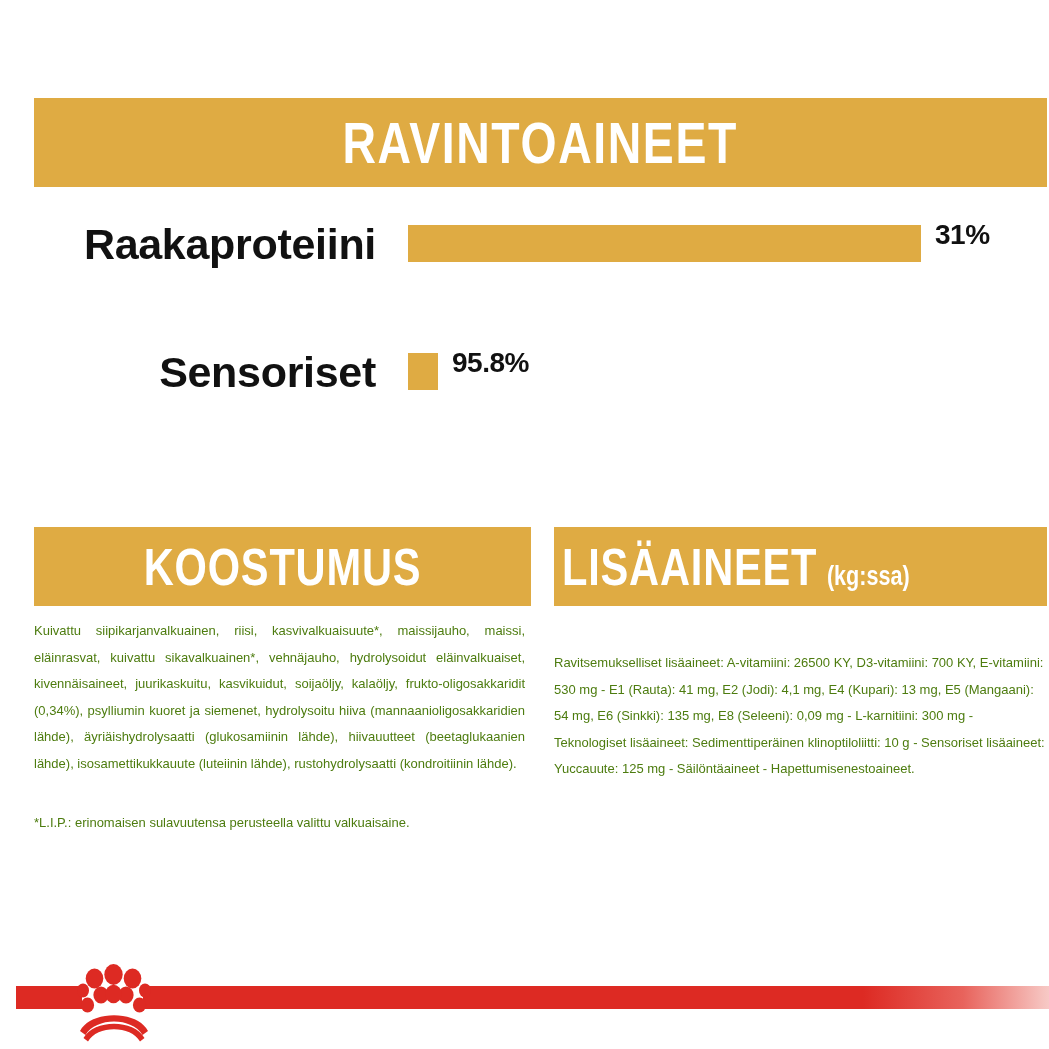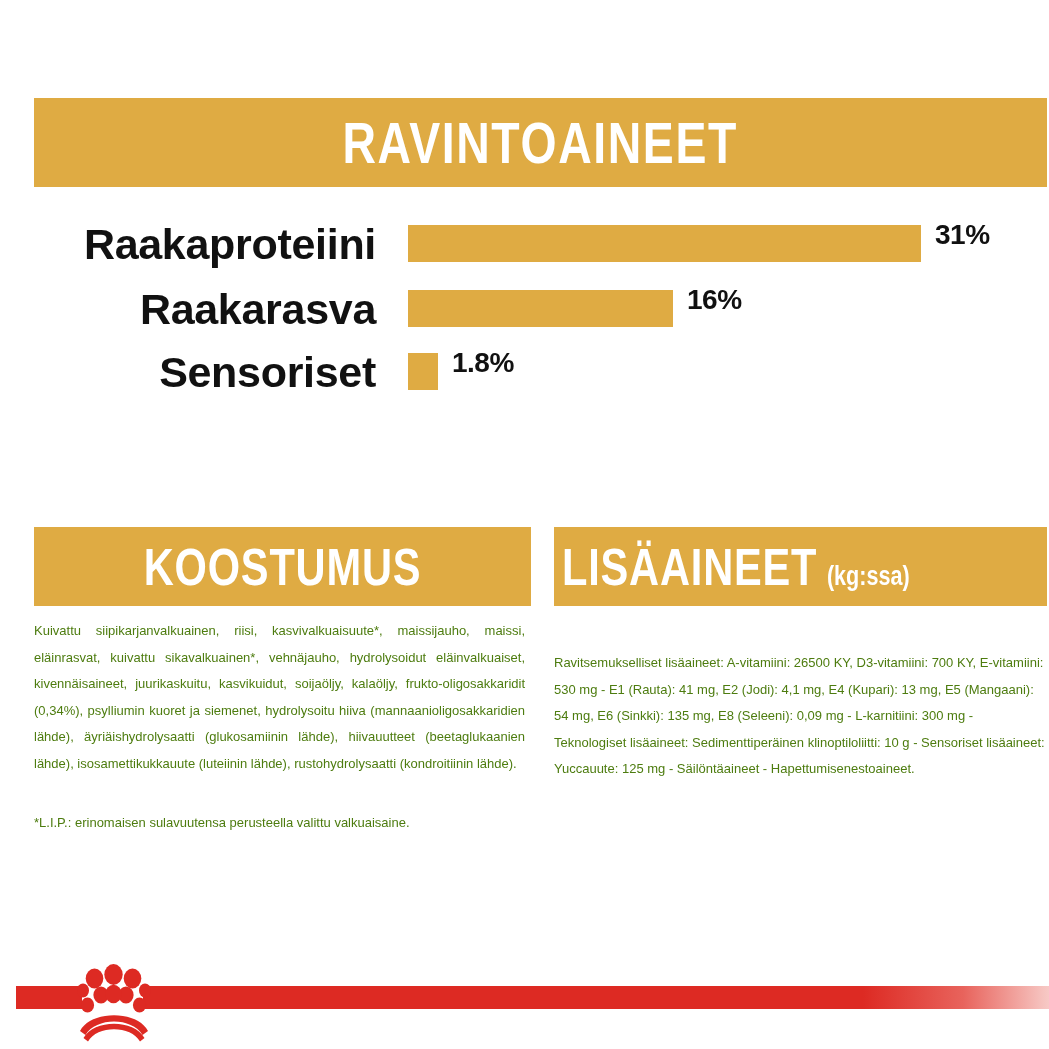--- a/index.html
+++ b/index.html
@@ -207,29 +207,24 @@
   <div class="banner" id="nutrients-banner">
     <span class="banner-title">RAVINTOAINEET</span>
   </div>
 
   <div id="nutrient-chart">
       <div class="nutrient-row" style="top: 10px;">
         <div class="nutrient-label">Raakaproteiini</div>
         <div class="nutrient-bar" style="width: 513px; background: rgb(223, 171, 67); top: 10px;"></div>
         <div class="nutrient-value" style="left: 919px; top: 6px;">31%</div>
       </div>
-      <div class="nutrient-row" style="top: 75px;">
-        <div class="nutrient-label">Raakarasva</div>
-        <div class="nutrient-bar" style="width: 265px; background: rgb(223, 171, 67); top: 10px;"></div>
-        <div class="nutrient-value" style="left: 671px; top: 6px;">16%</div>
-      </div>
       <div class="nutrient-row" style="top: 138px;">
         <div class="nutrient-label">Sensoriset</div>
         <div class="nutrient-bar" style="width: 30px; background: rgb(223, 171, 67); top: 10px;"></div>
-        <div class="nutrient-value" style="left: 436px; top: 6px;">1.8%</div>
+        <div class="nutrient-value" style="left: 436px; top: 6px;">95.8%</div>
       </div>
     </div>
 
   <div class="banner" id="additives-banner">
     <span class="additives-head">
       <span class="main">LISÄAINEET</span>
       <span class="sub">(kg:ssa)</span>
     </span>
   </div>
 

